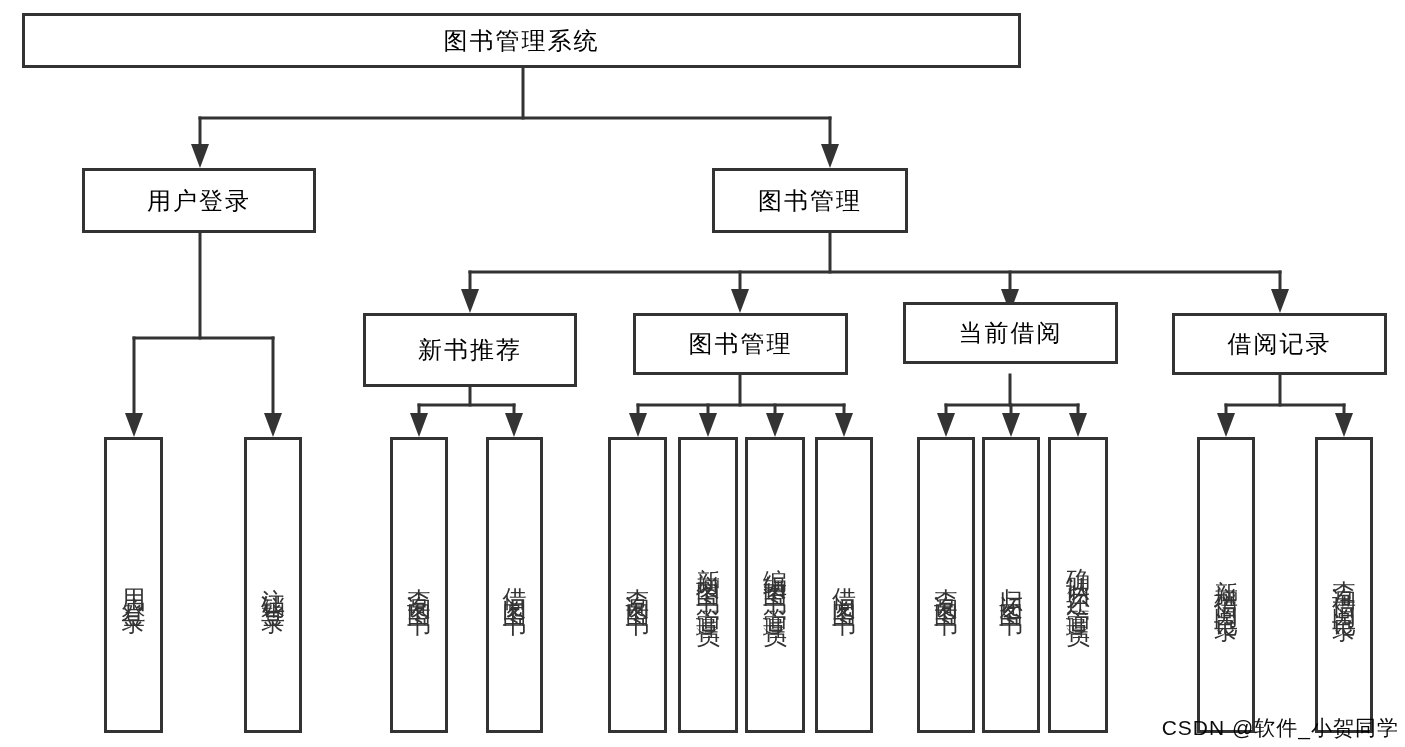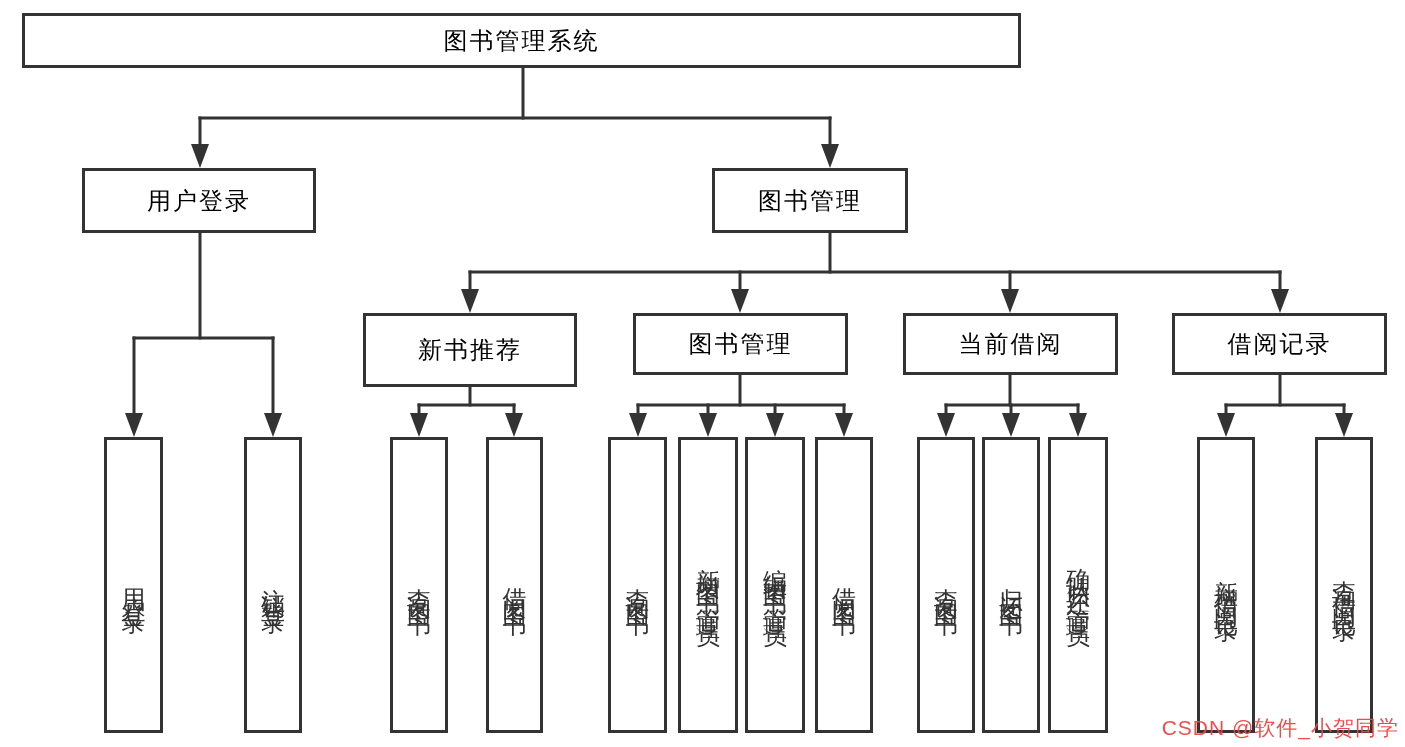--- a/index.html
+++ b/index.html
@@ -57,21 +57,21 @@
     line-height: 1;
     color: #333333;
     white-space: nowrap;
   }
   .watermark {
     position: absolute;
     right: 6px;
     bottom: 5px;
     z-index: 3;
     font-size: 21px;
-    color: #ef4444;
+    color: #000000;
     letter-spacing: 1px;
     white-space: nowrap;
     opacity: 0.95;
   }
 </style>
 </head>
 <body>
 
 <div class="stage">
 
@@ -161,21 +161,21 @@
   <div class="node" style="left:712px;top:168px;width:196px;height:65px">
     <span class="label-h">图书管理</span>
   </div>
 
   <div class="node" style="left:363px;top:313px;width:214px;height:74px">
     <span class="label-h">新书推荐</span>
   </div>
   <div class="node" style="left:633px;top:313px;width:215px;height:62px">
     <span class="label-h">图书管理</span>
   </div>
-  <div class="node" style="left:903px;top:313px;width:215px;height:62px">
+  <div class="node" style="left:903px;top:302px;width:215px;height:62px">
     <span class="label-h">当前借阅</span>
   </div>
   <div class="node" style="left:1172px;top:313px;width:215px;height:62px">
     <span class="label-h">借阅记录</span>
   </div>
 
   <div class="node" style="left:104px;top:437px;width:59px;height:296px">
     <span class="label-v">用户登录</span>
   </div>
   <div class="node" style="left:244px;top:437px;width:58px;height:296px">

